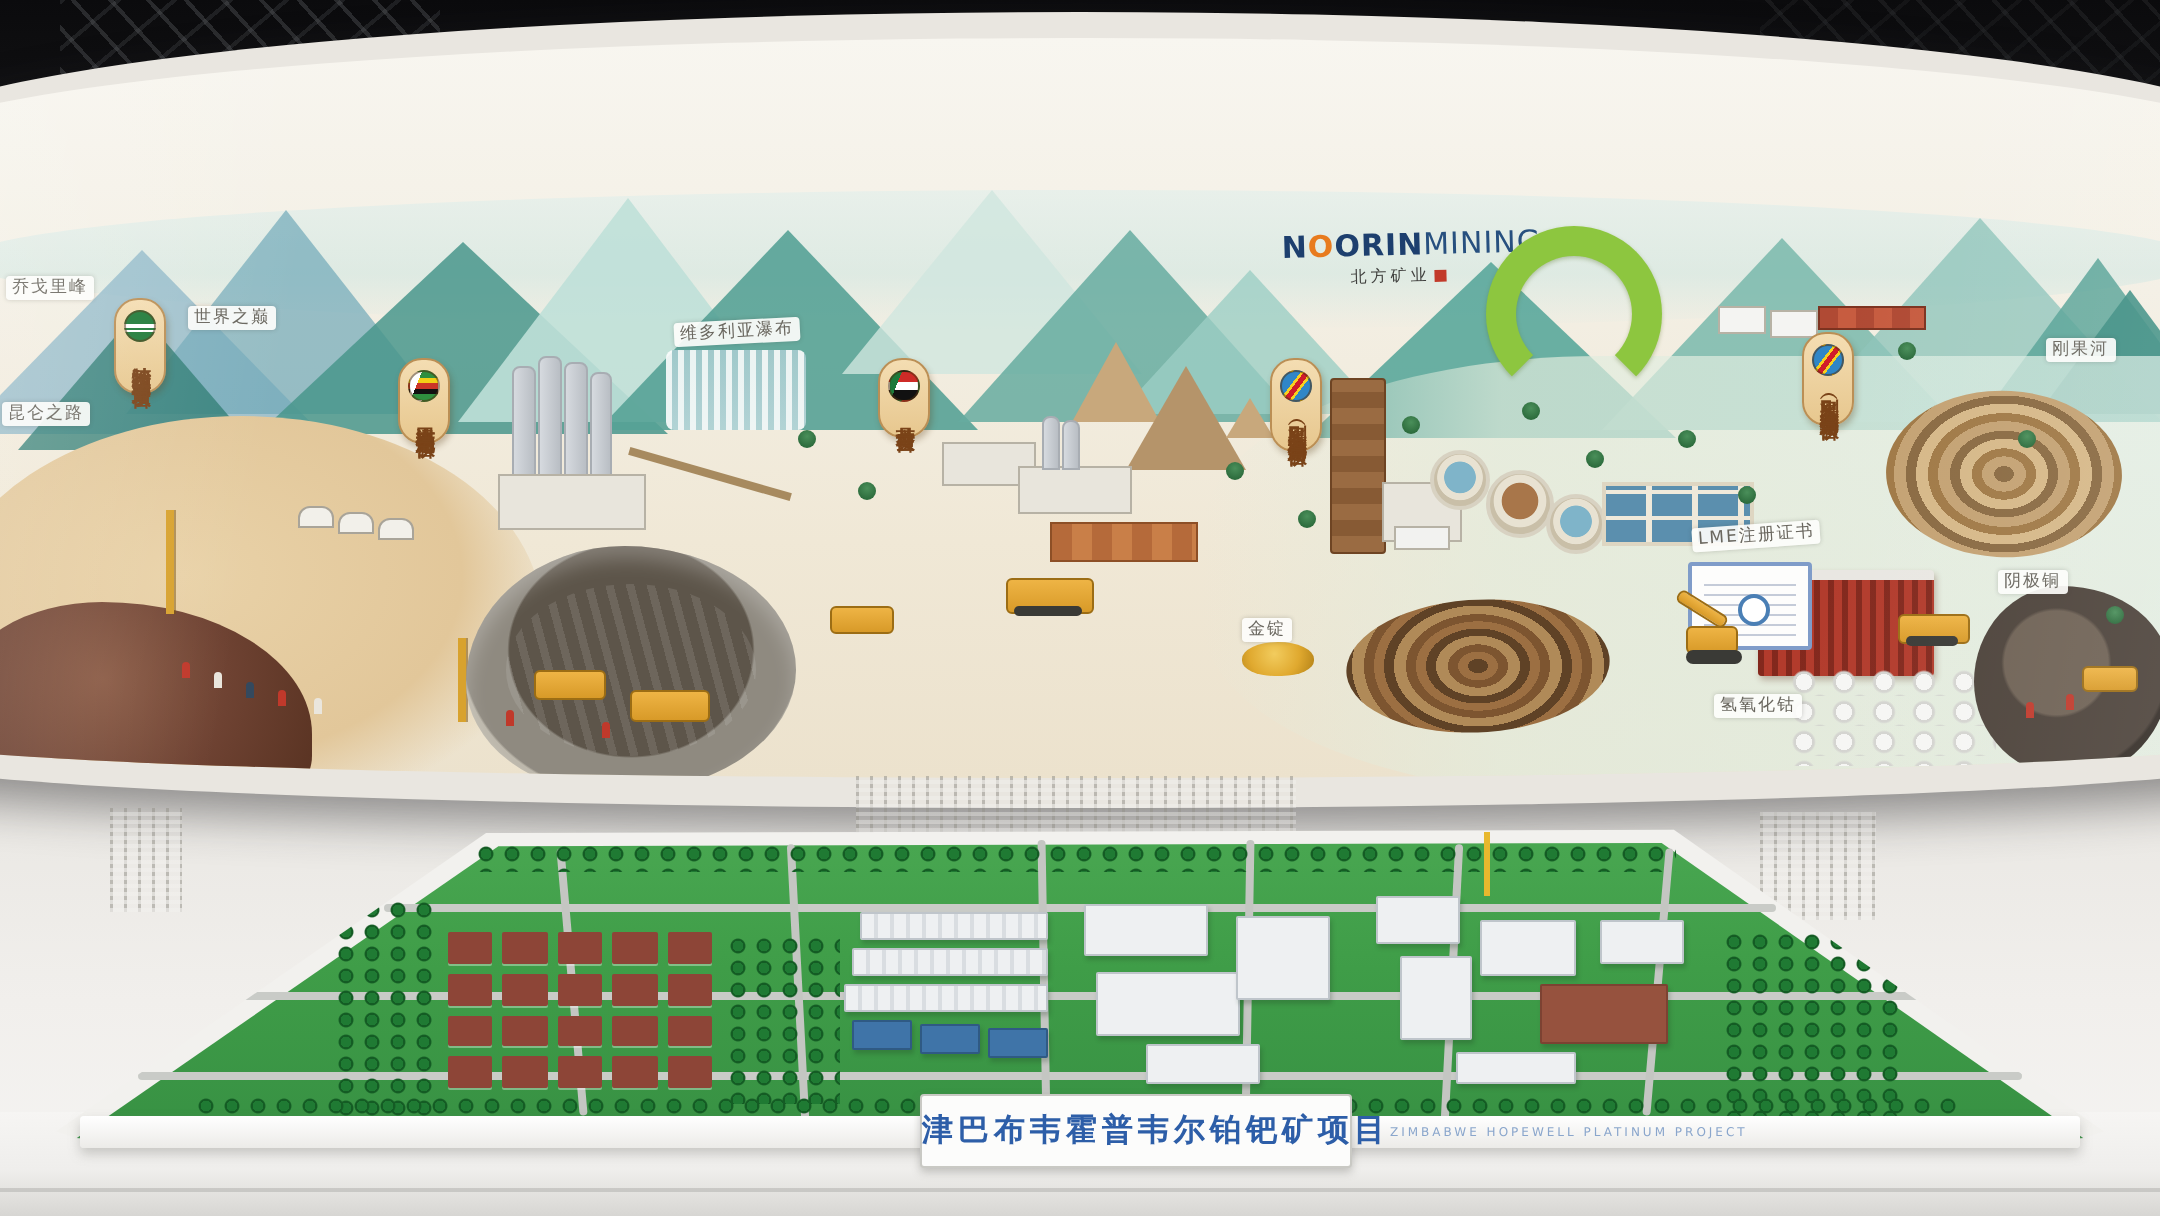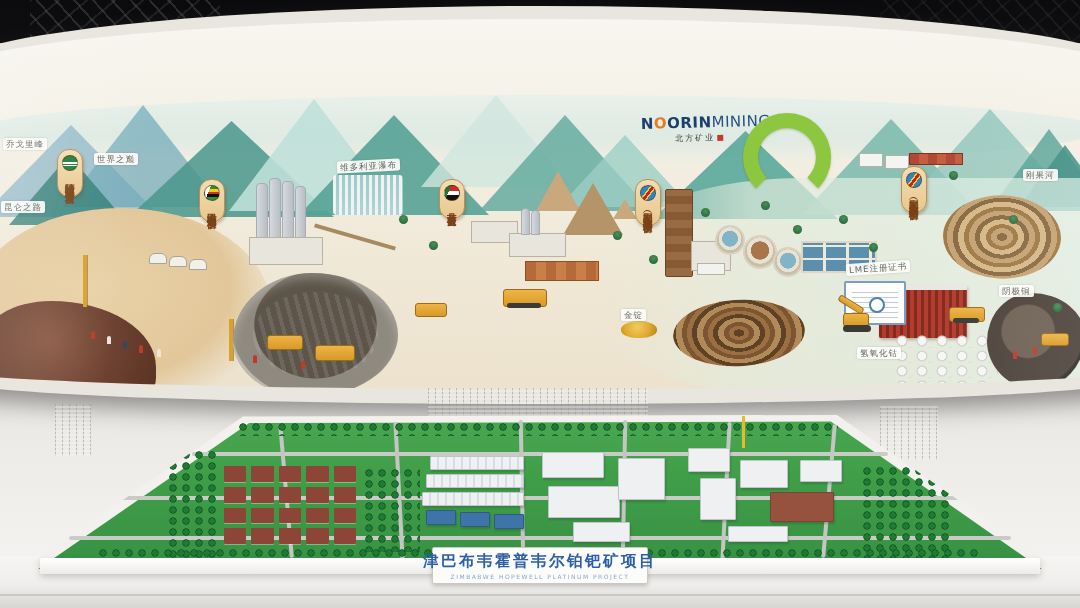--- a/index.html
+++ b/index.html
@@ -150,23 +150,23 @@
     grid-template-columns:repeat(5,1fr);grid-template-rows:repeat(4,1fr);gap:5px;}
   .camp div{background:linear-gradient(180deg,#a05a46,#83ographic);background:#8d4537;border-radius:1px;box-shadow:0 1px 0 rgba(255,255,255,.35);}
   .bld{position:absolute;background:#eef0f2;border:1px solid #bfc5cb;border-radius:1px;box-shadow:1px 2px 2px rgba(30,60,35,.25);}
   .bld.ridge{background:repeating-linear-gradient(90deg,#eef0f2 0 6px,#d9dde1 6px 8px);}
   .bld.red{background:#96523e;border-color:#7c4232;}
   .bld.blue{background:#3f74a8;border-color:#2f5a84;}
   .treefield{position:absolute;background-image:radial-gradient(circle at 5px 5px,#1f7a33 0 2.6px,#145c24 2.6px 3.4px,transparent 4px);background-size:13px 11px;}
   .model-face{left:40px;top:558px;width:1000px;height:16px;border-radius:2px;
     background:linear-gradient(180deg,#ffffff,#ecebe8);box-shadow:0 3px 6px rgba(120,120,115,.35);}
 
-  .plaque{left:432px;top:547px;width:214px;height:35px;background:#fcfcfb;
+  .plaque{left:460px;top:547px;width:214px;height:35px;background:#fcfcfb;
     border:1.5px solid #c9c9c4;border-radius:2px;box-shadow:0 2px 4px rgba(100,100,95,.35);
-    display:flex;flex-direction:column;align-items:center;justify-content:center;}
+    display:flex;flex-direction:row;align-items:center;justify-content:flex-start;}
   .plaque .cn{font-size:15.5px;font-weight:700;color:#2d5ea8;letter-spacing:2.5px;white-space:nowrap;}
   .plaque .en{font-size:6px;color:#8aa6cc;letter-spacing:1.5px;margin-top:1px;white-space:nowrap;}
 </style>
 </head>
 <body>
 
 <div class="scene">
 
   <div class="abs ceiling"></div>
   <div class="abs truss truss-l"></div>

